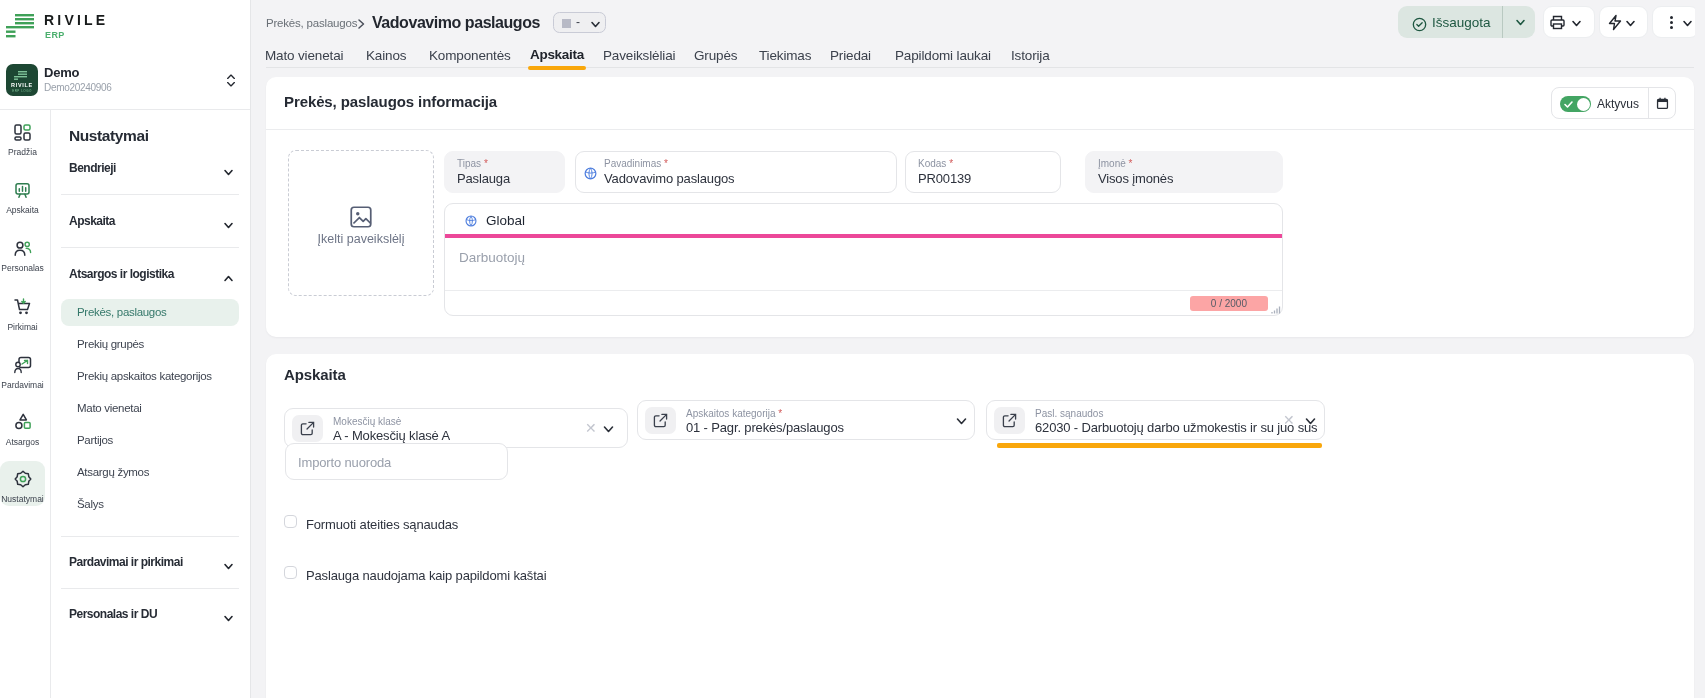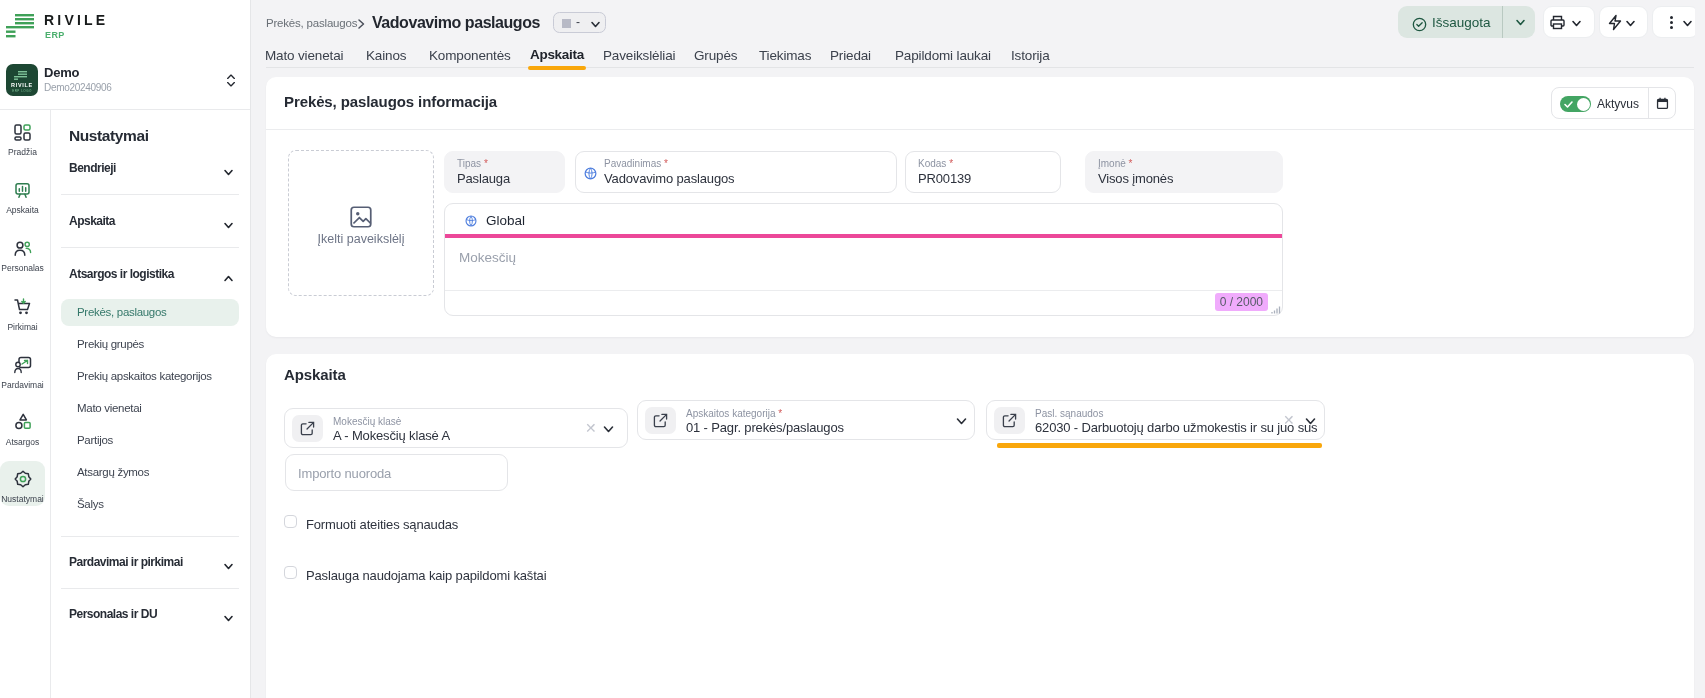--- a/index.html
+++ b/index.html
@@ -86,21 +86,21 @@
 .flabel { position:absolute; left:12px; top:6px; font-size:10px; color:#8d93a2; }
 .flabel .req { color:#d25a5a; }
 .fvalue { position:absolute; left:12px; top:19px; font-size:13px; letter-spacing:-0.15px; color:#2d323d; }
 
 
 #descbox { position:absolute; left:178px; top:126px; width:839px; height:113px; background:#fff; border:1px solid #e4e5e8; border-radius:9px; }
 #descbox .hdr { position:absolute; left:0; top:0; width:100%; height:34px; border-bottom:4px solid #ec4899; }
 #descbox .hdr span { position:absolute; left:41px; top:9px; font-size:13.5px; color:#1e2430; }
 #descbox .ph { position:absolute; left:14px; top:46px; font-size:13.5px; color:#9aa0ac; }
 #descbox .ftr { position:absolute; left:0; bottom:0; width:100%; height:25px; border-top:1px solid #ebecee; }
-#counter { position:absolute; right:14px; bottom:4px; font-size:12px; color:#555b66; background:#f0abfc; padding:2px 5px; border-radius:3px; }
+#counter { position:absolute; right:14px; bottom:4px; font-size:10px; color:#555b66; background:#fca5a5; padding:2px 21px; border-radius:3px; }
 
 
 .sel { position:absolute; background:#fff; border:1px solid #e4e5e8; border-radius:9px; height:40px; }
 .sel .ibtn { position:absolute; left:7px; top:6px; width:31px; height:27px; background:#f0f0f2; border-radius:7px; }
 .sel .ibtn svg { position:absolute; left:8px; top:6px; }
 .sel .slabel { position:absolute; left:48px; top:7px; font-size:10px; color:#8d93a2; }
 .sel .svalue { position:absolute; left:48px; top:19px; font-size:13px; letter-spacing:-0.15px; color:#2d323d; white-space:nowrap; overflow:hidden; }
 .sel .x { position:absolute; font-size:14px; color:#c3c6cf; }
 .sel .chev { position:absolute; }
 
@@ -168,21 +168,21 @@
   </div>
 
   <div id="descbox">
     <div class="hdr">
       <svg style="position:absolute; left:20px; top:11px;" width="12" height="12" viewBox="0 0 16 16">
           <circle cx="8" cy="8" r="6.6" stroke="#4e7ede" stroke-width="1.5" fill="none"></circle>
           <path d="M2 6 C5 8, 11 8, 14.5 6 M8 1.5 C5.5 5, 5.5 11, 8 14.5 M8 1.5 C10.5 5, 10.5 11, 8 14.5" stroke="#4e7ede" stroke-width="1.2" fill="none"></path>
         </svg>
       <span>Global</span>
     </div>
-    <div class="ph">Mokesčių</div>
+    <div class="ph">Darbuotojų</div>
     <div class="ftr"></div>
     <div id="counter">0 / 2000</div>
     <svg style="position:absolute; right:1px; bottom:1px;" width="10" height="9" viewBox="0 0 10 9">
         <path d="M1 8.5 V7 M3.5 8.5 V5.5 M6 8.5 V3.5 M8.5 8.5 V1.5" stroke="#aab0bc" stroke-width="1.3"></path>
       </svg>
   </div>
 </div>
 
 <div class="card" id="card2">
   <div class="cardtitle" style="left:18px; top:12px;">Apskaita</div>
@@ -226,21 +226,21 @@
     <div class="slabel">Pasl. sąnaudos</div>
     <div class="svalue" style="width:287px;">62030 - Darbuotojų darbo užmokestis ir su juo sus</div>
     <div class="x" style="left:296px; top:11px;">✕</div>
     <svg class="chev" style="left:317px; top:14px;" width="13" height="13" viewBox="0 0 13 13">
         <path d="M2.5 4 L6.5 8.5 L10.5 4" stroke="#2a2f38" stroke-width="1.6" fill="none" stroke-linecap="round" stroke-linejoin="round"></path>
       </svg>
   </div>
   <div id="underline3"></div>
 
 
-  <div class="field white" style="left:19px; top:100px; width:223px; height:37px;padding-left:36px;">
+  <div class="field white" style="left:19px; top:89px; width:223px; height:37px;padding-left:36px;">
     <div class="fvalue" style="top:11px; color:#9aa0ac;">Importo nuoroda</div>
   </div>
 
   <div class="cbrow" style="top:163px;"><div class="cb"></div><span>Formuoti ateities sąnaudas</span></div>
   <div class="cbrow" style="top:214px;"><div class="cb"></div><span>Paslauga naudojama kaip papildomi kaštai</span></div>
 </div>
 
 <div id="crumb">Prekės, paslaugos</div>
 <svg id="crumbsep" width="12" height="12" viewBox="0 0 12 12">
     <path d="M4 2 L8.5 6 L4 10" stroke="#4a4f5a" stroke-width="1.5" fill="none" stroke-linecap="round" stroke-linejoin="round"></path>

